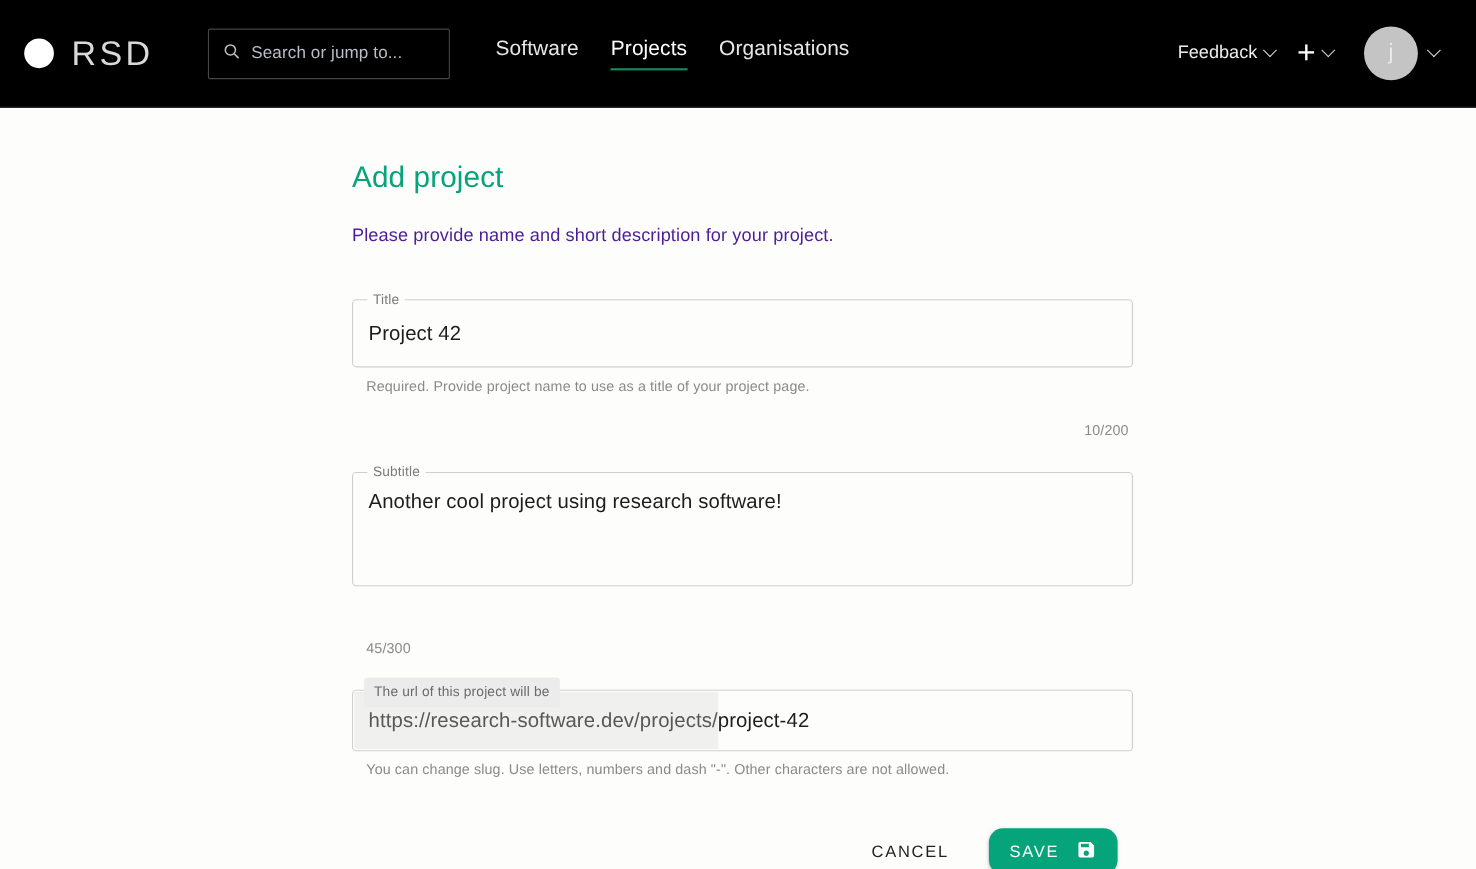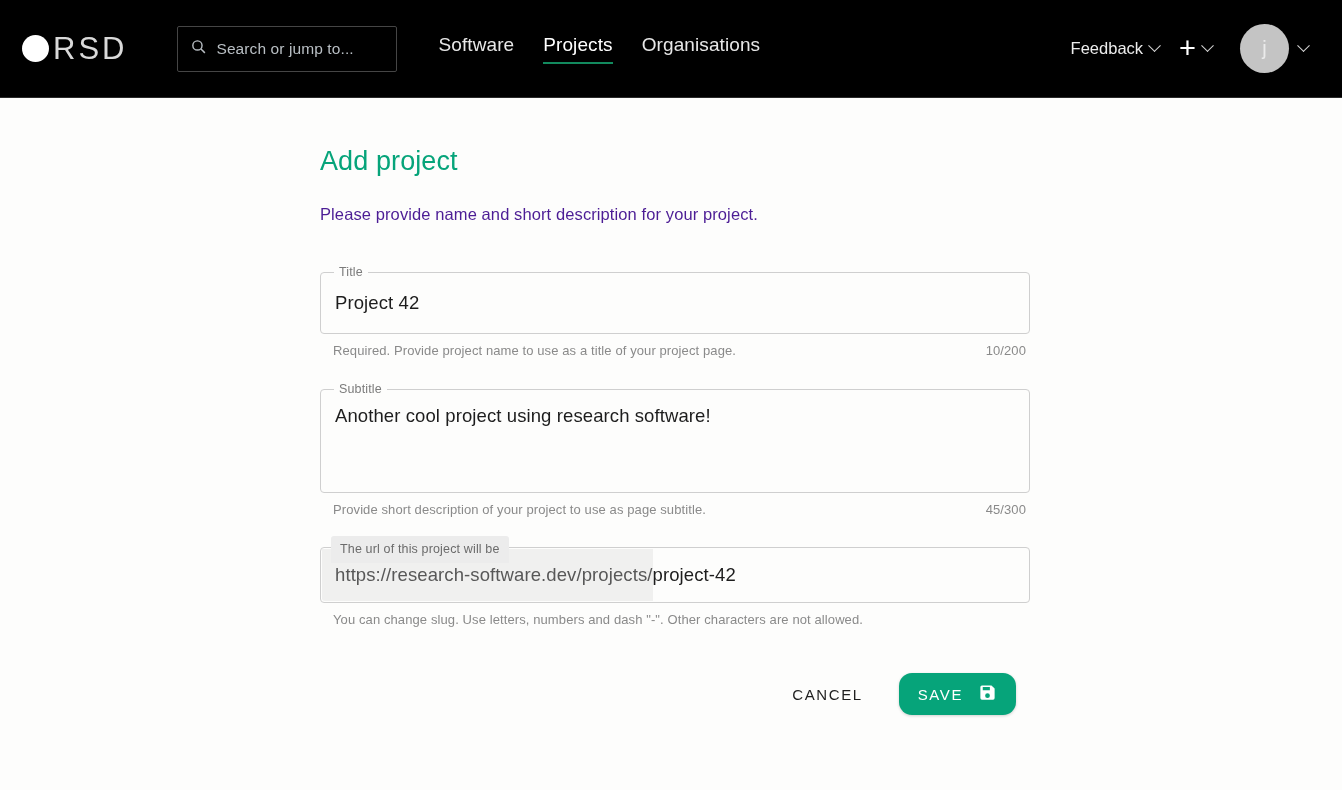--- a/index.html
+++ b/index.html
@@ -13,21 +13,21 @@
   
   .header {
     position: relative;
     height: 98px;
     background: #000000;
     display: flex;
     align-items: center;
     padding: 0 24px 0 22px;
     border-bottom: 1px solid #2a2a2a;
   }
-  .brand { display: flex; align-items: center; gap: 4px; cursor: pointer; }
+  .brand { display: flex; align-items: center; gap: 16px; cursor: pointer; }
   .brand-dot {
     width: 27px; height: 27px; border-radius: 50%;
     background: #ffffff; display: block; flex: none;
   }
   .brand-name {
     color: #d9d9d9; font-size: 31px; letter-spacing: 3px;
     font-weight: 300; line-height: 1;
   }
 
   .search-box {
@@ -146,21 +146,21 @@
     color: #1d1d1d; font-size: 18.5px;
     padding-left: 0; letter-spacing: 0.1px;
   }
 
   .helper {
     display: flex; justify-content: space-between;
     padding: 9px 2px 0 13px;
     font-size: 13px; color: #8a8a8a;
     letter-spacing: 0.1px;
   }
-  .helper .count { padding-right: 2px; }
+  .helper .count { padding-right: 2px; margin-top: 40px; }
 
   .spacer-1 { height: 27px; }
   .spacer-2 { height: 26px; }
 
   
   .actions {
     display: flex; align-items: center; justify-content: flex-end;
     gap: 26px; margin-top: 46px; padding-right: 14px;
   }
   .btn-cancel {
@@ -241,21 +241,20 @@
       </div>
 
       <div class="spacer-1"></div>
 
       <div class="field">
         <div class="outline area-h">
           <span class="float-label">Subtitle</span>
           <span class="field-value top-align">Another cool project using research software!</span>
         </div>
         <div class="helper">
-          <span>Provide short description of your project to use as page subtitle.</span>
           <span class="count">45/300</span>
         </div>
       </div>
 
       <div class="spacer-2"></div>
 
       <div class="field">
         <div class="outline slug-h">
           <span class="float-label chip">The url of this project will be</span>
           <div class="slug-row">

